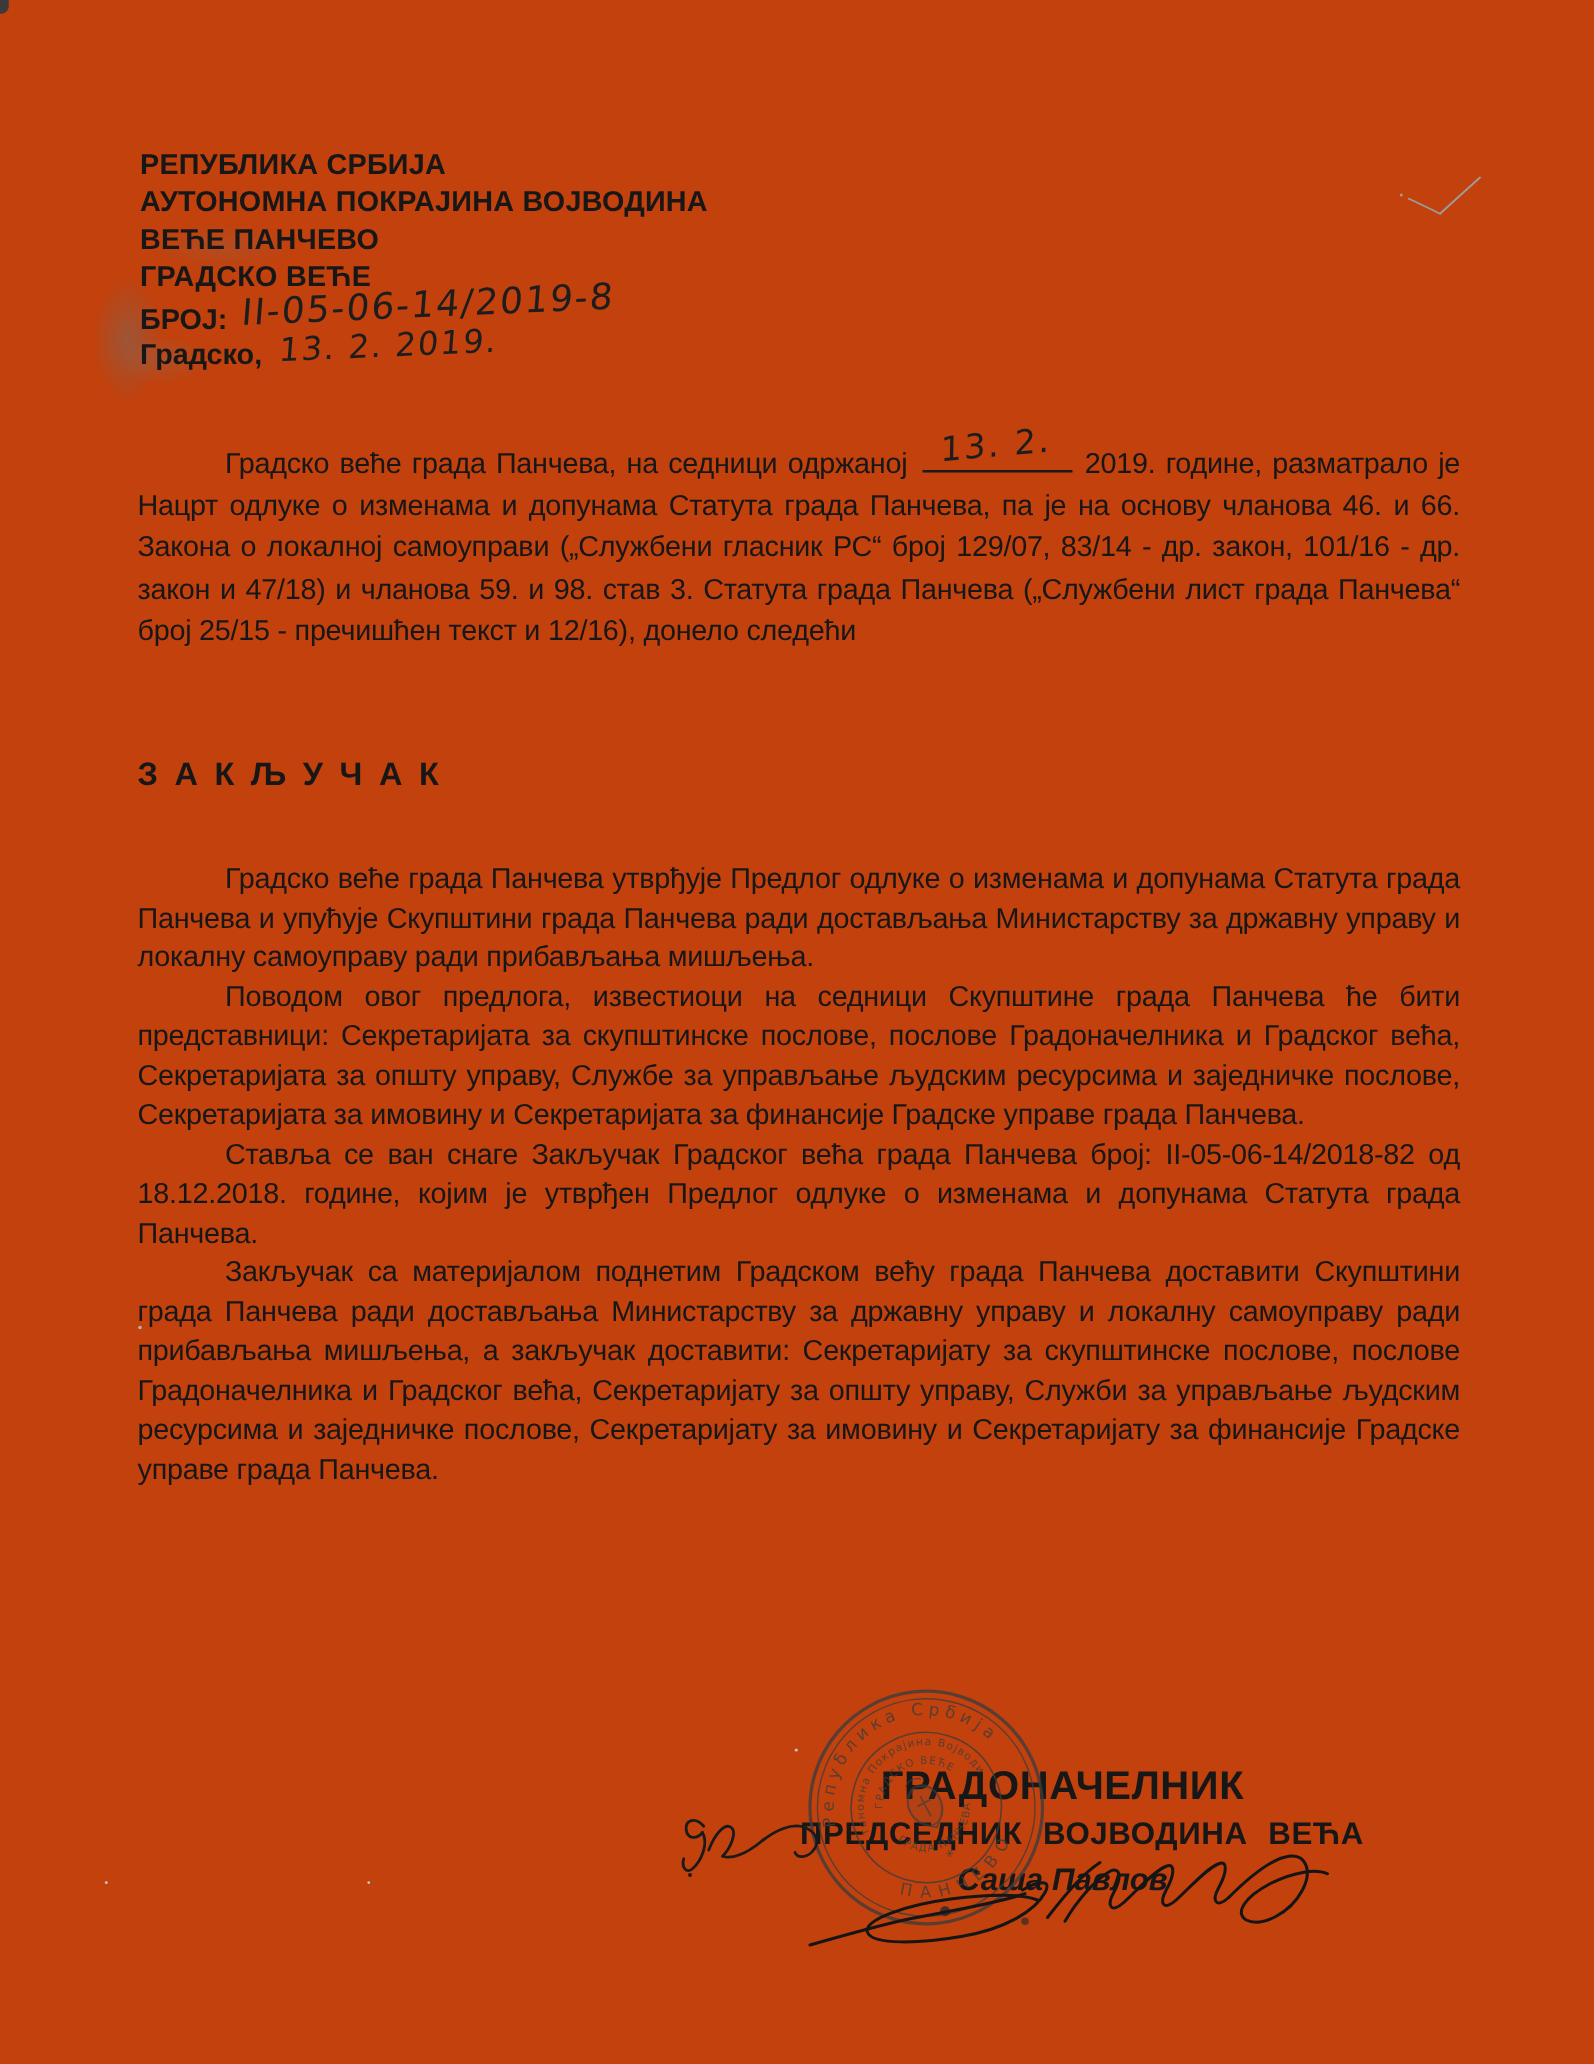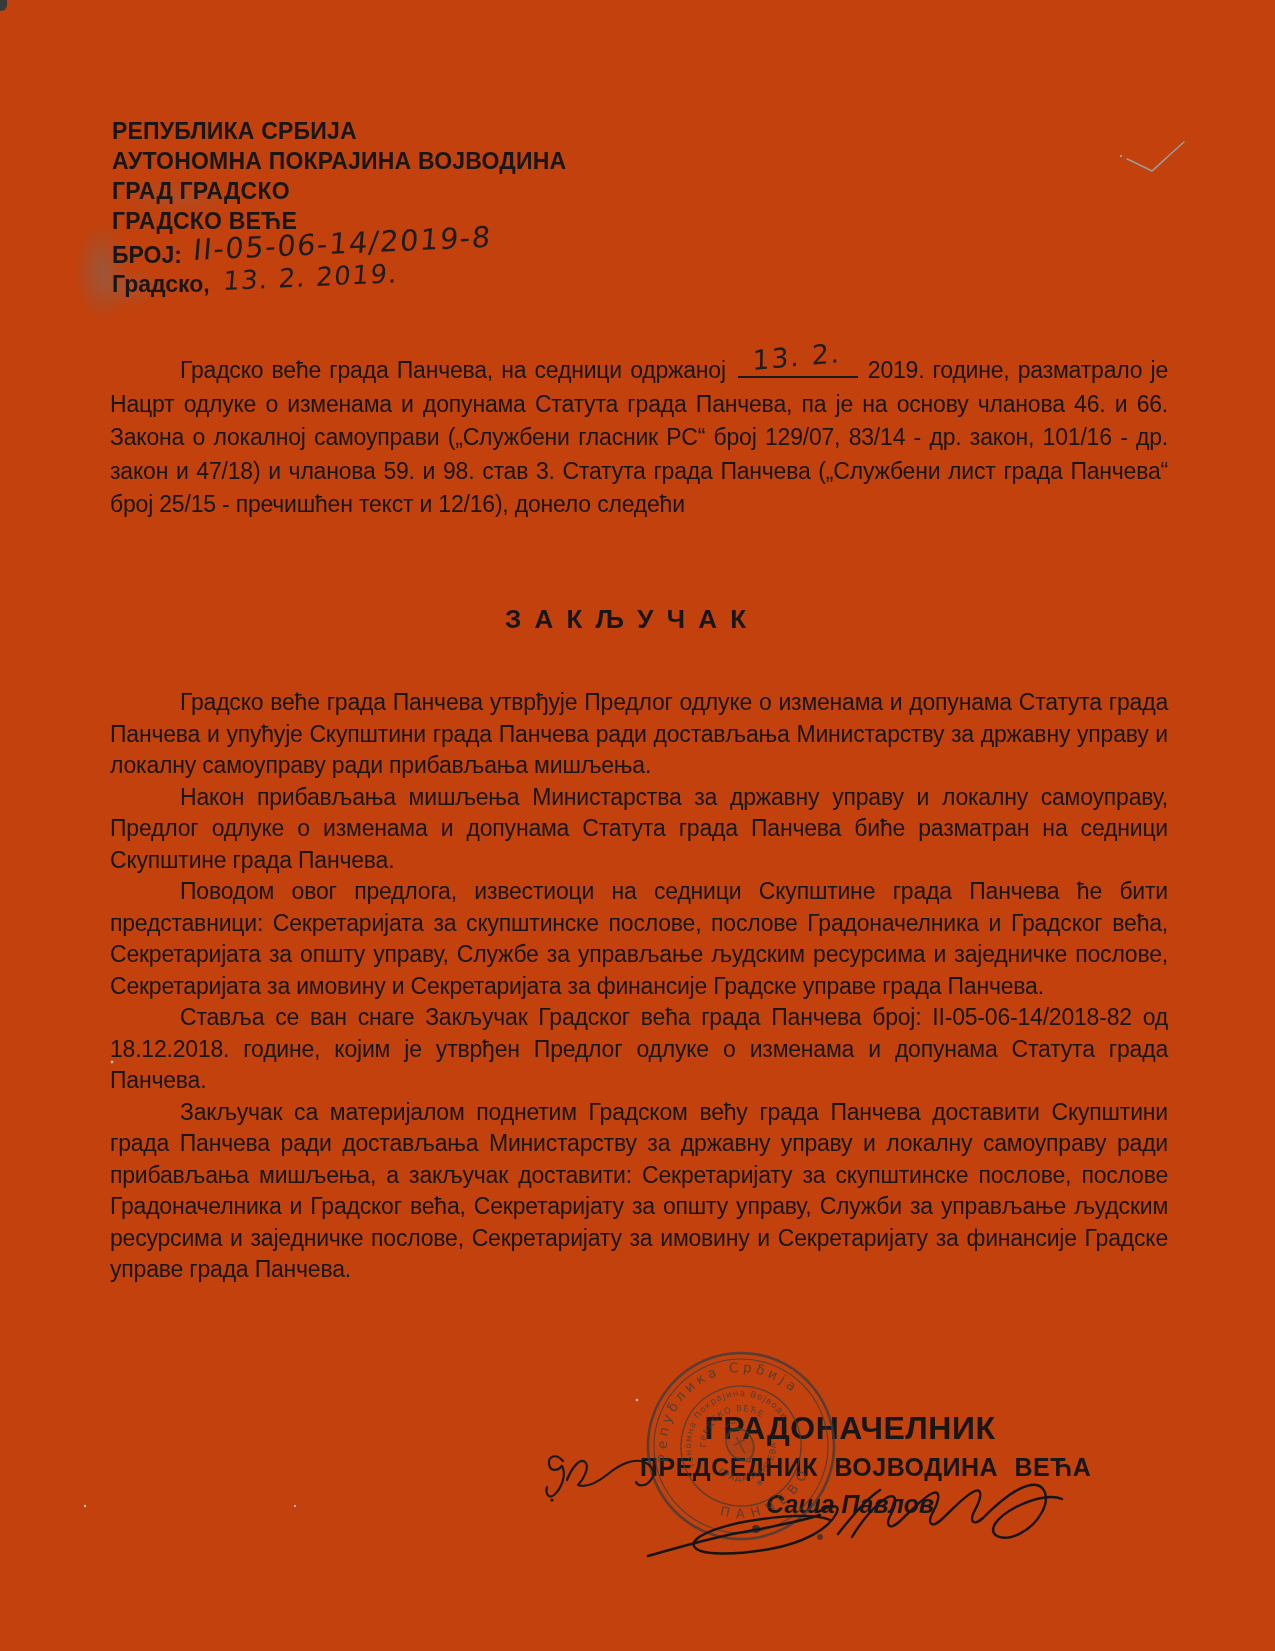--- a/index.html
+++ b/index.html
@@ -43,22 +43,22 @@
     position:relative; margin:0 10px 0 12px;
     text-indent:0;
   }
   .blank .hand-inline {
     position:absolute; left:14px; bottom:-1px;
     font-size:27px; letter-spacing:2px;
     transform:rotate(-5deg) skewX(-6deg);
   }
   
   .doc-title {
-    position:absolute; left:98px; top:604px; width:1058px;
-    text-align:center; font-weight:bold; font-size:26px; letter-spacing:3px;
+    position:absolute; left:110px; top:604px; width:1058px;
+    text-align:left; font-weight:bold; font-size:26px; letter-spacing:3px;
   }
   
   .body-text {
     position:absolute; left:110px; top:687px; width:1058px;
     font-size:23px; line-height:31.5px; text-align:justify; letter-spacing:-0.2px;
   }
   .body-text p { margin:0; text-indent:70px; }
   
   .sign-block { position:absolute; left:640px; top:1410px; width:420px; text-align:center; }
   .sign-title  { font-weight:bold; font-size:32px; letter-spacing:0.5px; white-space:nowrap; }
@@ -83,38 +83,37 @@
 <div class="page">
 
   <div class="corner-mark"></div>
   <div class="smudge smudge-a"></div>
   <div class="smudge smudge-b"></div>
   <div class="smudge smudge-c"></div>
 
   <div class="header">
     <div class="hline">РЕПУБЛИКА СРБИЈА</div>
     <div class="hline">АУТОНОМНА ПОКРАЈИНА ВОЈВОДИНА</div>
-    <div class="hline">ГРАД ГРАДСКО</div>
+    <div class="hline">ВЕЋЕ ПАНЧЕВО</div>
     <div class="hline">ГРАДСКО ВЕЋЕ</div>
     <div class="meta-row">
       <span class="meta-label">БРОЈ:</span><span class="hand hand-number">II-05-06-14/2019-8</span>
     </div>
     <div class="meta-row">
       <span class="meta-label">Градско,</span><span class="hand hand-date">13. 2. 2019.</span>
     </div>
   </div>
 
   <div class="intro"><span>Градско веће града Панчева, на седници одржаној</span><span class="blank"><span class="hand hand-inline">13. 2.</span></span><span>2019. године, разматрало је Нацрт одлуке о изменама и допунама Статута града Панчева, па је на основу чланова 46. и 66. Закона о локалној самоуправи („Службени гласник РС“ број 129/07, 83/14 - др. закон, 101/16 - др. закон и 47/18) и чланова 59. и 98. став 3. Статута града Панчева („Службени лист града Панчева“ број 25/15 - пречишћен текст и 12/16), донело следећи</span>
   </div>
 
   <div class="doc-title">З А К Љ У Ч А К</div>
 
   <div class="body-text">
     <p>Градско веће града Панчева утврђује Предлог одлуке о изменама и допунама Статута града Панчева и упућује Скупштини града Панчева ради достављања Министарству за државну управу и локалну самоуправу ради прибављања мишљења.</p>
-    <p>Након прибављања мишљења Министарства за државну управу и локалну самоуправу, Предлог одлуке о изменама и допунама Статута града Панчева биће разматран на седници Скупштине града Панчева.</p>
     <p>Поводом овог предлога, известиоци на седници Скупштине града Панчева ће бити представници: Секретаријата за скупштинске послове, послове Градоначелника и Градског већа, Секретаријата за општу управу, Службе за управљање људским ресурсима и заједничке послове, Секретаријата за имовину и Секретаријата за финансије Градске управе града Панчева.</p>
     <p>Ставља се ван снаге Закључак Градског већа града Панчева број: II-05-06-14/2018-82 од 18.12.2018. године, којим је утврђен Предлог одлуке о изменама и допунама Статута града Панчева.</p>
     <p>Закључак са материјалом поднетим Градском већу града Панчева доставити Скупштини града Панчева ради достављања Министарству за државну управу и локалну самоуправу ради прибављања мишљења, а закључак доставити: Секретаријату за скупштинске послове, послове Градоначелника и Градског већа, Секретаријату за општу управу, Служби за управљање људским ресурсима и заједничке послове, Секретаријату за имовину и Секретаријату за финансије Градске управе града Панчева.</p>
   </div>
 
   <div class="sign-block">
     <div class="sign-title">ГРАДОНАЧЕЛНИК</div>
     <div class="sign-title2">ПРЕДСЕДНИК ВОЈВОДИНА ВЕЋА</div>
     <div class="sign-name">Саша Павлов</div>
   </div>

